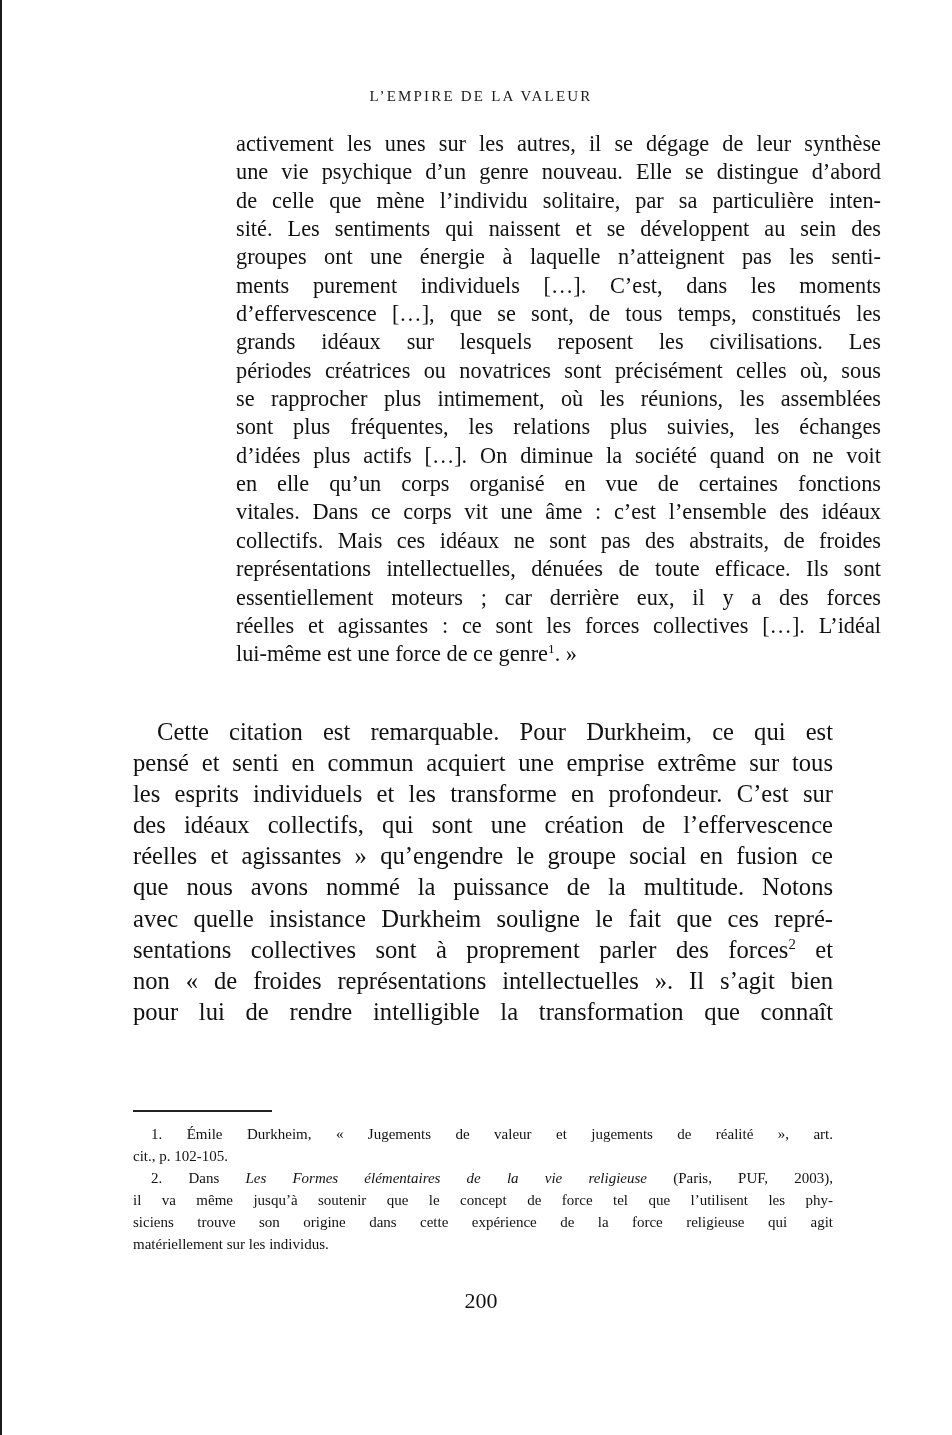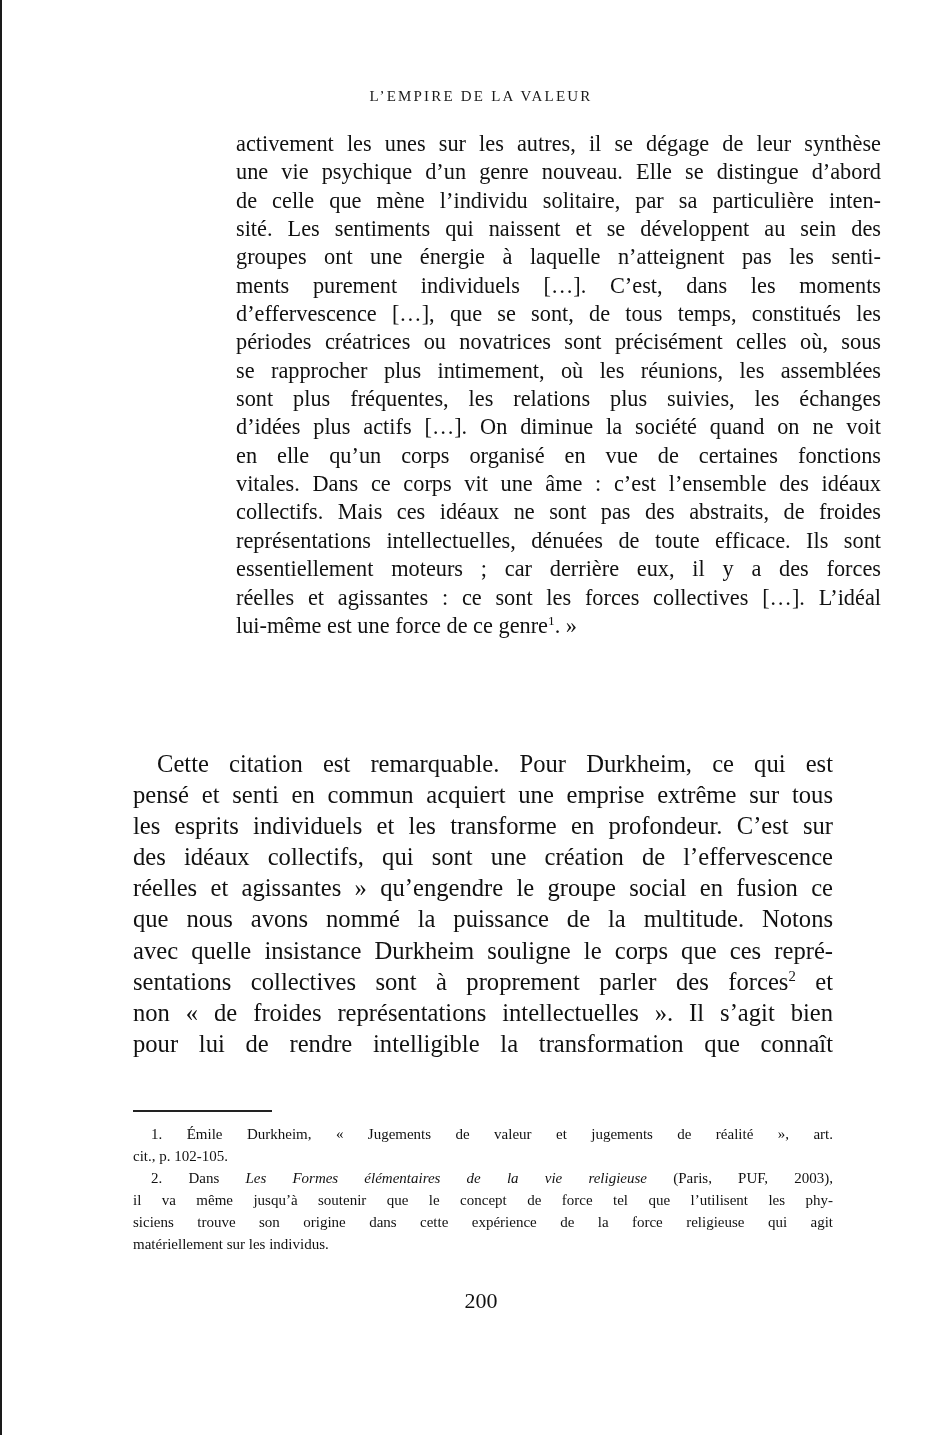--- a/index.html
+++ b/index.html
@@ -12,21 +12,21 @@
     position: absolute; top: 88px; left: 0; width: 962px; text-align: center;
     font-size: 15px; letter-spacing: 2.2px; color: #1a1a1a;
   }
   .line { white-space: nowrap; display: block; text-align: justify; text-align-last: justify; }
   .line.last { text-align-last: left; }
   .quote {
     position: absolute; left: 188px; width: 645px; top: 130px;
     font-size: 22.3px; line-height: 28.35px; margin-left: 48px;
   }
   .body-text {
-    position: absolute; left: 133px; width: 700px; top: 748px;
+    position: absolute; left: 133px; width: 700px; top: 716px;
     font-size: 24.6px; line-height: 31.1px;
   }
   .fn-rule { position: absolute; left: 133px; top: 1110px; width: 139px; height: 2px; background: #222; }
   .footnotes {
     position: absolute; left: 133px; width: 700px; top: 1124px;
     font-size: 15px; line-height: 21.9px;
   }
   .fn-indent { padding-left: 18px; }
   .page-number {
     position: absolute; top: 1288px; left: 0; width: 962px; text-align: center; font-size: 22px;
@@ -42,41 +42,42 @@
 <div class="running-head">L’EMPIRE DE LA VALEUR</div>
 
 <div class="quote">
   <span class="line">activement les unes sur les autres, il se dégage de leur synthèse</span>
   <span class="line">une vie psychique d’un genre nouveau. Elle se distingue d’abord</span>
   <span class="line">de celle que mène l’individu solitaire, par sa particulière inten-</span>
   <span class="line">sité. Les sentiments qui naissent et se développent au sein des</span>
   <span class="line">groupes ont une énergie à laquelle n’atteignent pas les senti-</span>
   <span class="line">ments purement individuels […]. C’est, dans les moments</span>
   <span class="line">d’effervescence […], que se sont, de tous temps, constitués les</span>
+  <span class="line">grands idéaux sur lesquels reposent les civilisations. Les</span>
   <span class="line">périodes créatrices ou novatrices sont précisément celles où, sous</span>
   <span class="line">se rapprocher plus intimement, où les réunions, les assemblées</span>
   <span class="line">sont plus fréquentes, les relations plus suivies, les échanges</span>
   <span class="line">d’idées plus actifs […]. On diminue la société quand on ne voit</span>
   <span class="line">en elle qu’un corps organisé en vue de certaines fonctions</span>
   <span class="line">vitales. Dans ce corps vit une âme : c’est l’ensemble des idéaux</span>
   <span class="line">collectifs. Mais ces idéaux ne sont pas des abstraits, de froides</span>
   <span class="line">représentations intellectuelles, dénuées de toute efficace. Ils sont</span>
   <span class="line">essentiellement moteurs ; car derrière eux, il y a des forces</span>
   <span class="line">réelles et agissantes : ce sont les forces collectives […]. L’idéal</span>
   <span class="line last"><span>lui-même est une force de ce genre</span><sup>1</sup><span>. »</span></span>
 </div>
 
 <div class="body-text">
   <span class="line" style="padding-left:0"><span style="display:inline-block;width:24px"></span><span>Cette citation est remarquable. Pour Durkheim, ce qui est</span></span>
   <span class="line">pensé et senti en commun acquiert une emprise extrême sur tous</span>
   <span class="line">les esprits individuels et les transforme en profondeur. C’est sur</span>
   <span class="line">des idéaux collectifs, qui sont une création de l’effervescence</span>
   <span class="line">réelles et agissantes » qu’engendre le groupe social en fusion ce</span>
   <span class="line">que nous avons nommé la puissance de la multitude. Notons</span>
-  <span class="line">avec quelle insistance Durkheim souligne le corps que ces repré-</span>
+  <span class="line">avec quelle insistance Durkheim souligne le fait que ces repré-</span>
   <span class="line"><span>sentations collectives sont à proprement parler des forces</span><sup>2</sup><span> et</span></span>
   <span class="line">non « de froides représentations intellectuelles ». Il s’agit bien</span>
   <span class="line">pour lui de rendre intelligible la transformation que connaît</span>
 </div>
 
 <div class="fn-rule"></div>
 
 <div class="footnotes">
   <span class="line fn-indent"><span>1.</span><span> Émile Durkheim, « Jugements de valeur et jugements de réalité », art.</span></span>
   <span class="line last">cit., p. 102-105.</span>

